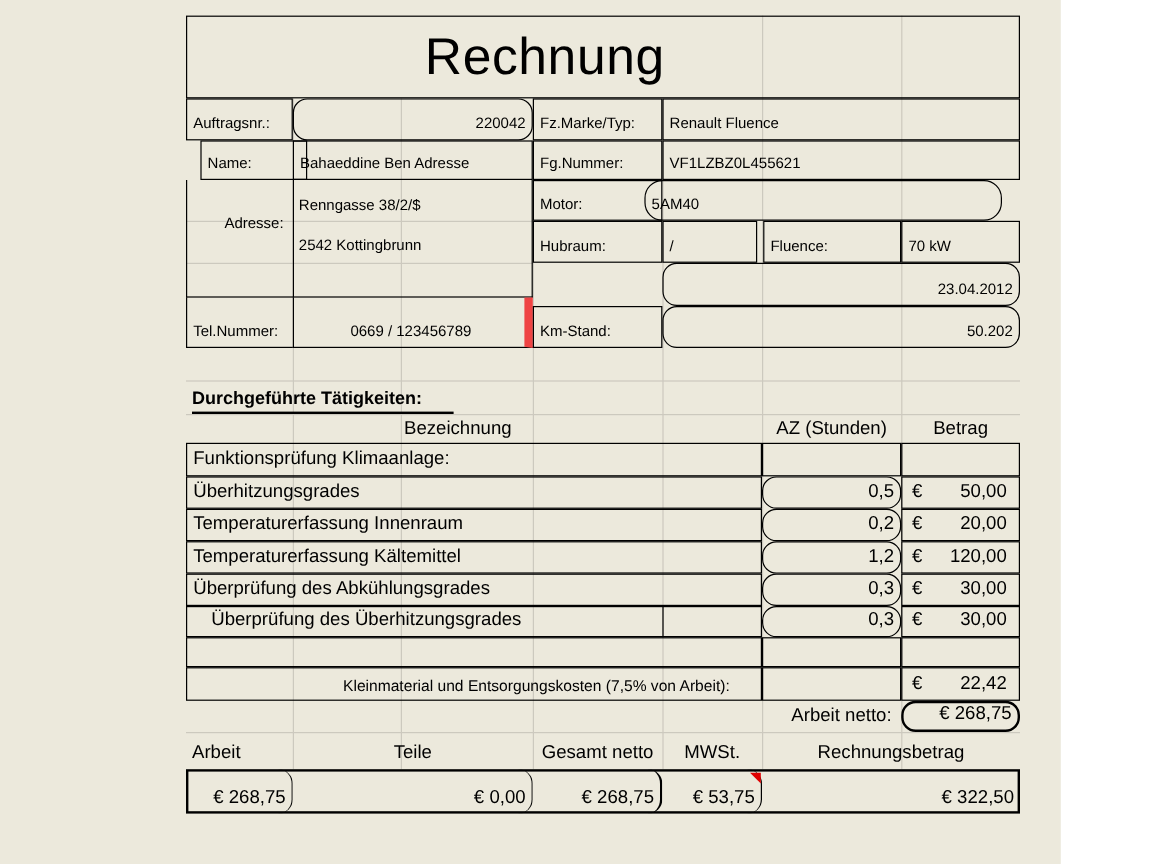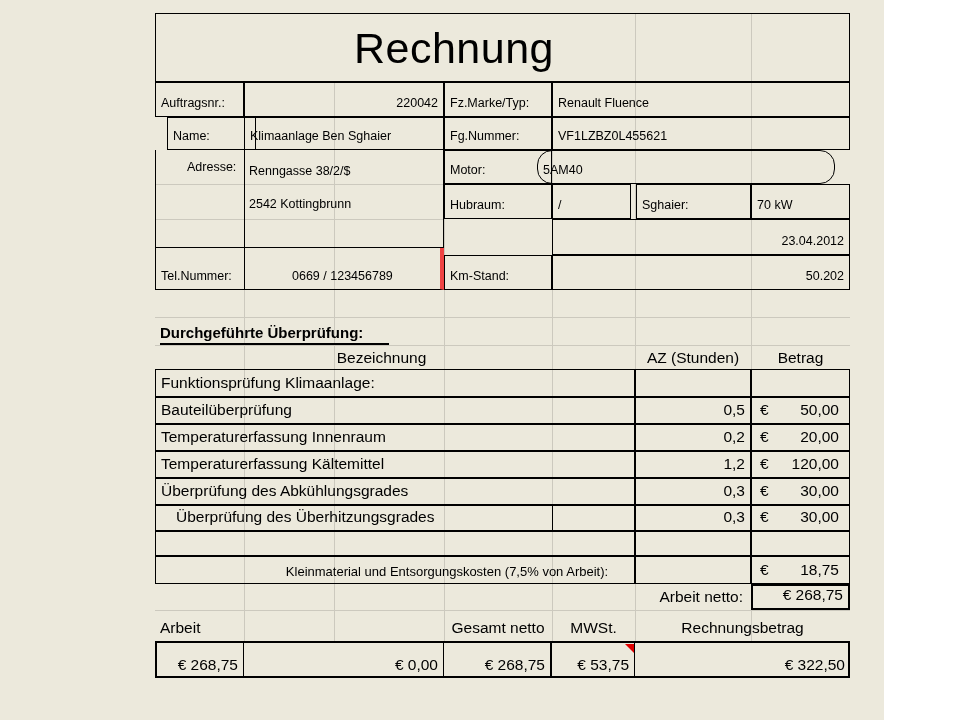--- a/index.html
+++ b/index.html
@@ -18,21 +18,21 @@
   .gl.h{height:1px;}
   
   .cell{
     position:absolute;box-sizing:border-box;
     display:flex;align-items:flex-end;
     padding:0 5px 5px 5px;
     font-size:12.5px;line-height:1.1;
     white-space:nowrap;overflow:visible;
   }
   .bd{border:1px solid #000;}
-  .right{justify-content:flex-end;}
+  .right{justify-content:flex-end;border-radius:12px;}
   .center{justify-content:center;}
   .between{justify-content:space-between;}
   .big{font-size:15.5px;}
   .small{font-size:13px;}
   .blackline{position:absolute;background:#000;}
   .title-cell{position:absolute;box-sizing:border-box;border:1px solid #000;}
   .title-text{
     position:absolute;left:0;top:0;width:596px;height:69px;
     display:flex;align-items:center;justify-content:center;
     font-size:43px;letter-spacing:0.5px;
@@ -74,58 +74,58 @@
     <div class="title-cell" style="left:0;top:0;width:695px;height:69px;">
       <div class="title-text">Rechnung</div>
     </div>
 
     <div class="cell bd" style="left:0;top:69px;width:89px;height:35px;">Auftragsnr.:</div>
     <div class="cell bd right" style="left:89px;top:69px;width:200px;height:35px;">220042</div>
     <div class="cell bd" style="left:289px;top:69px;width:108px;height:35px;">Fz.Marke/Typ:</div>
     <div class="cell bd" style="left:397px;top:69px;width:298px;height:35px;">Renault Fluence</div>
 
     <div class="cell bd" style="left:0;top:104px;width:89px;height:33px;margin-left:12px;">Name:</div>
-    <div class="cell bd" style="left:89px;top:104px;width:200px;height:33px;">Klimaanlage Ben Sghaier</div>
+    <div class="cell bd" style="left:89px;top:104px;width:200px;height:33px;">Bahaeddine Ben Adresse</div>
     <div class="cell bd" style="left:289px;top:104px;width:108px;height:33px;">Fg.Nummer:</div>
     <div class="cell bd" style="left:397px;top:104px;width:298px;height:33px;">VF1LZBZ0L455621</div>
 
     <div style="position:absolute;left:0;top:137px;width:289px;height:98px;box-sizing:border-box;border-left:1px solid #000;border-right:1px solid #000;border-bottom:1px solid #000;"></div>
     <div class="blackline" style="left:89px;top:137px;width:1px;height:98px;"></div>
-    <div class="cell" style="left:0;top:133px;width:89px;height:34px;padding-left:32px;">Adresse:</div>
+    <div class="cell" style="left:0;top:152px;width:89px;height:34px;padding-left:32px;">Adresse:</div>
     <div class="cell" style="left:89px;top:137px;width:200px;height:34px;">Renngasse 38/2/$</div>
     <div class="cell" style="left:89px;top:171px;width:200px;height:35px;padding-bottom:7px;">2542 Kottingbrunn</div>
 
     <div class="cell bd" style="left:289px;top:137px;width:108px;height:34px;">Motor:</div>
     <div class="cell bd" style="left:382px;top:137px;width:298px;height:34px;border-radius:15px;">5AM40</div>
 
     <div class="cell bd" style="left:289px;top:171px;width:108px;height:35px;">Hubraum:</div>
     <div class="cell bd" style="left:397px;top:171px;width:79px;height:35px;">/</div>
-    <div class="cell bd" style="left:481px;top:171px;width:115px;height:35px;">Sghaier:</div>
+    <div class="cell bd" style="left:481px;top:171px;width:115px;height:35px;">Fluence:</div>
     <div class="cell bd" style="left:596px;top:171px;width:99px;height:35px;">70 kW</div>
 
     <div class="cell bd right" style="left:397px;top:206px;width:298px;height:36px;">23.04.2012</div>
 
     <div class="cell" style="left:0;top:235px;width:89px;height:42px;border-left:1px solid #000;border-bottom:1px solid #000;box-sizing:border-box;">Tel.Nummer:</div>
-    <div class="cell" style="left:89px;top:235px;width:200px;height:42px;border-left:1px solid #000;border-right:4px solid #ef4444;border-bottom:1px solid #000;box-sizing:border-box;padding-left:47px;">0669 / 123456789</div>
+    <div class="cell" style="left:89px;top:235px;width:200px;height:42px;border-left:1px solid #000;border-right:7px solid #ef4444;border-bottom:1px solid #000;box-sizing:border-box;padding-left:47px;">0669 / 123456789</div>
     <div class="cell bd" style="left:289px;top:242px;width:108px;height:35px;">Km-Stand:</div>
     <div class="cell bd right" style="left:397px;top:242px;width:298px;height:35px;">50.202</div>
 
     <div class="heading-cell" style="left:5px;top:304px;height:28px;">
-      <span class="heading-text">Durchgeführte Überprüfung:</span>
+      <span class="heading-text">Durchgeführte Tätigkeiten:</span>
     </div>
 
     <div class="cell big center" style="left:89px;top:332px;width:275px;height:24px;padding-bottom:3px;">Bezeichnung</div>
     <div class="cell big center" style="left:480px;top:332px;width:116px;height:24px;padding-bottom:3px;">AZ (Stunden)</div>
     <div class="cell big center" style="left:596px;top:332px;width:99px;height:24px;padding-bottom:3px;">Betrag</div>
 
     <div class="cell bd big" style="left:0;top:356px;width:480px;height:28px;">Funktionsprüfung Klimaanlage:</div>
     <div class="cell bd" style="left:480px;top:356px;width:116px;height:28px;"></div>
     <div class="cell bd" style="left:596px;top:356px;width:99px;height:28px;"></div>
 
-    <div class="cell bd big" style="left:0;top:384px;width:480px;height:27px;">Bauteilüberprüfung</div>
+    <div class="cell bd big" style="left:0;top:384px;width:480px;height:27px;">Überhitzungsgrades</div>
     <div class="cell bd big right" style="left:480px;top:384px;width:116px;height:27px;">0,5</div>
     <div class="cell bd big between" style="left:596px;top:384px;width:99px;height:27px;padding-left:8px;padding-right:10px;">
       <span>€</span>
       <span>50,00</span>
     </div>
 
     <div class="cell bd big" style="left:0;top:411px;width:480px;height:27px;">Temperaturerfassung Innenraum</div>
     <div class="cell bd big right" style="left:480px;top:411px;width:116px;height:27px;">0,2</div>
     <div class="cell bd big between" style="left:596px;top:411px;width:99px;height:27px;padding-left:8px;padding-right:10px;">
       <span>€</span>
@@ -156,27 +156,28 @@
 
     <div class="cell bd" style="left:0;top:518px;width:480px;height:25px;"></div>
     <div class="cell bd" style="left:480px;top:518px;width:116px;height:25px;"></div>
     <div class="cell bd" style="left:596px;top:518px;width:99px;height:25px;"></div>
 
     <div class="cell bd" style="left:0;top:543px;width:480px;height:28px;"></div>
     <div class="cell small center" style="left:89px;top:543px;width:391px;height:28px;padding-left:20px;">Kleinmaterial und Entsorgungskosten (7,5% von Arbeit):</div>
     <div class="cell bd" style="left:480px;top:543px;width:116px;height:28px;"></div>
     <div class="cell bd big between" style="left:596px;top:543px;width:99px;height:28px;padding-left:8px;padding-right:10px;">
       <span>€</span>
-      <span>18,75</span>
+      <span>22,42</span>
     </div>
 
     <div class="cell big right" style="left:289px;top:571px;width:304px;height:26px;">Arbeit netto:</div>
     <div class="cell big right anbox" style="left:596px;top:571px;width:99px;height:26px;">€ 268,75</div>
 
     <div class="cell big" style="left:0;top:597px;width:89px;height:31px;">Arbeit</div>
+    <div class="cell big center" style="left:89px;top:597px;width:200px;height:31px;">Teile</div>
     <div class="cell big center" style="left:289px;top:597px;width:108px;height:31px;">Gesamt netto</div>
     <div class="cell big center" style="left:397px;top:597px;width:83px;height:31px;">MWSt.</div>
     <div class="cell big center" style="left:480px;top:597px;width:215px;height:31px;">Rechnungsbetrag</div>
 
     <div class="cell big right br1" style="left:0;top:628px;width:89px;height:37px;">€ 268,75</div>
     <div class="cell big right br1" style="left:89px;top:628px;width:200px;height:37px;">€ 0,00</div>
     <div class="cell big right br2" style="left:289px;top:628px;width:108px;height:37px;">€ 268,75</div>
     <div class="cell big right br1" style="left:397px;top:628px;width:83px;height:37px;">€ 53,75</div>
     <div class="cell big right" style="left:480px;top:628px;width:215px;height:37px;">€ 322,50</div>
     <div class="sumbox" style="left:0;top:628px;width:695px;height:37px;"></div>

